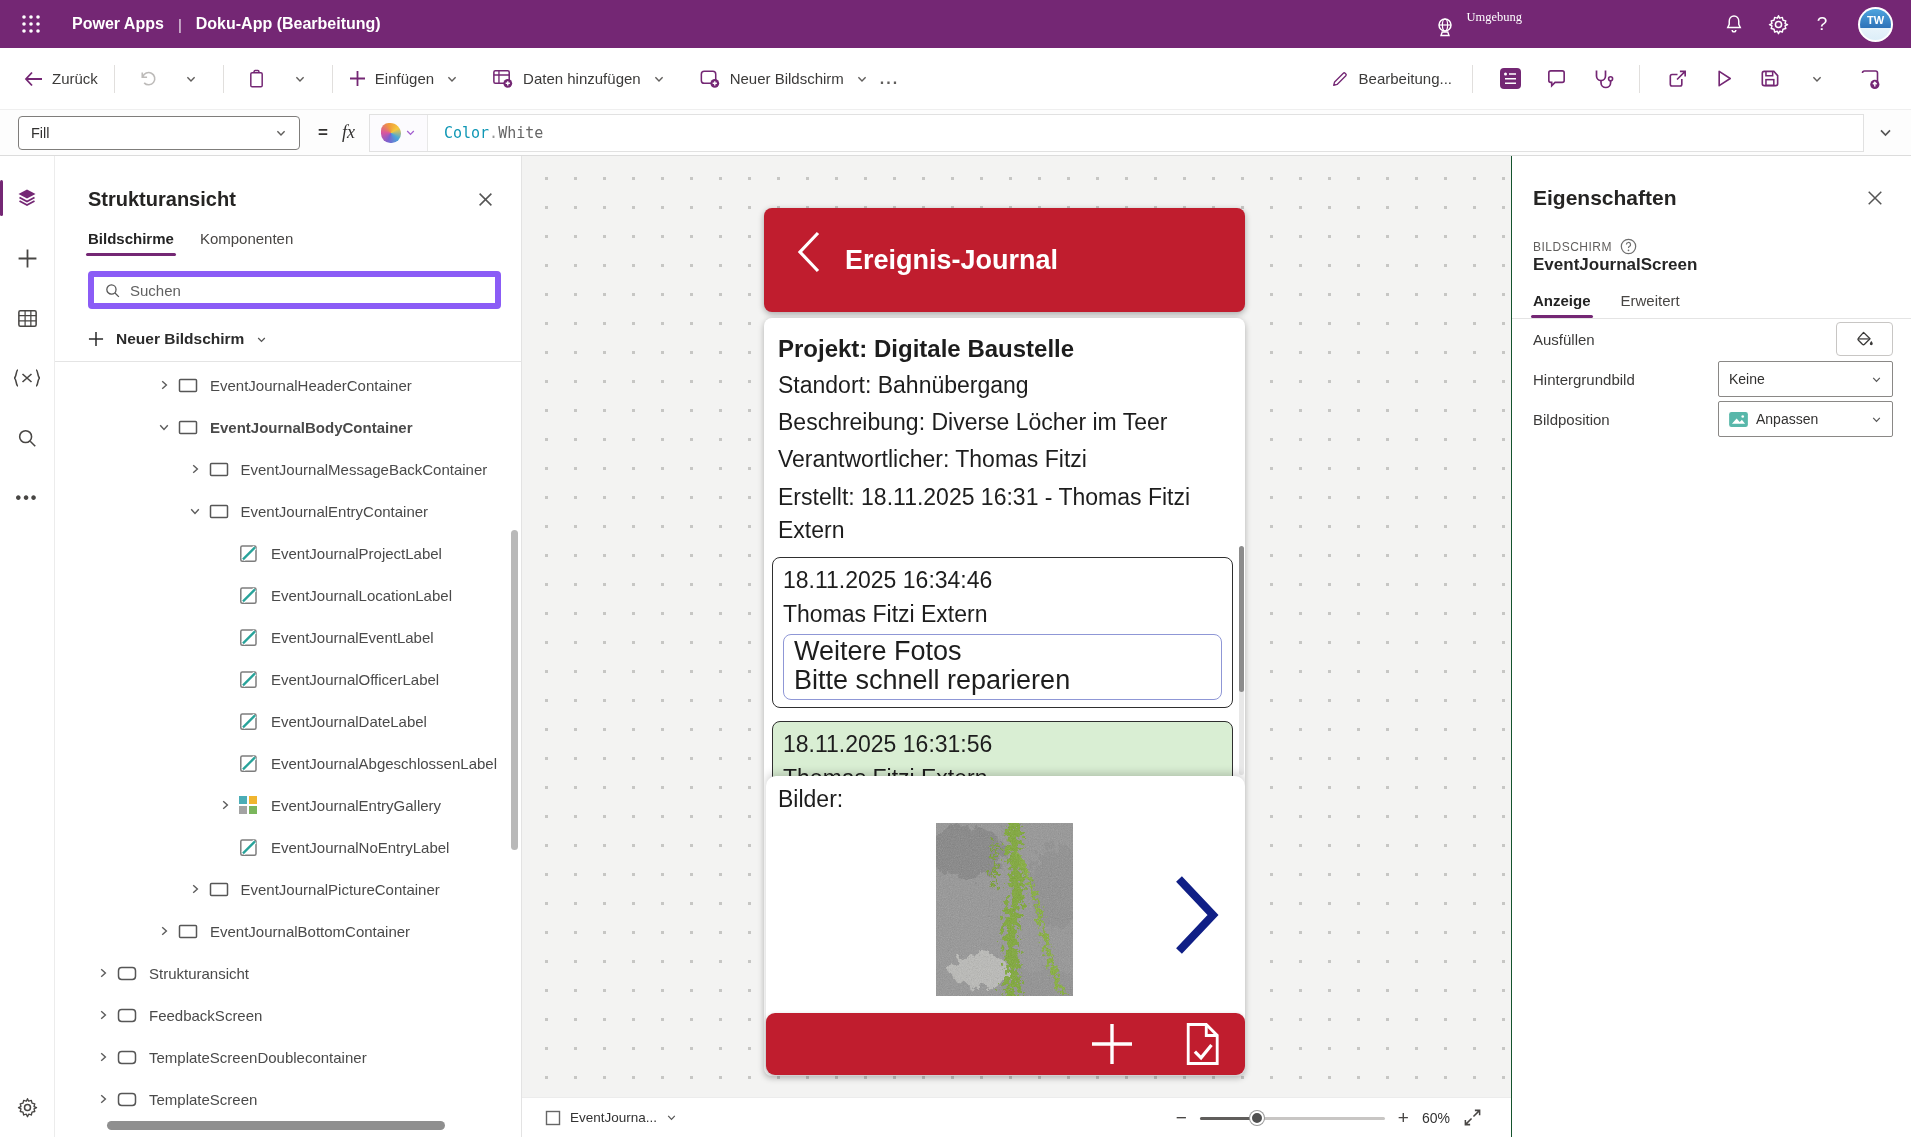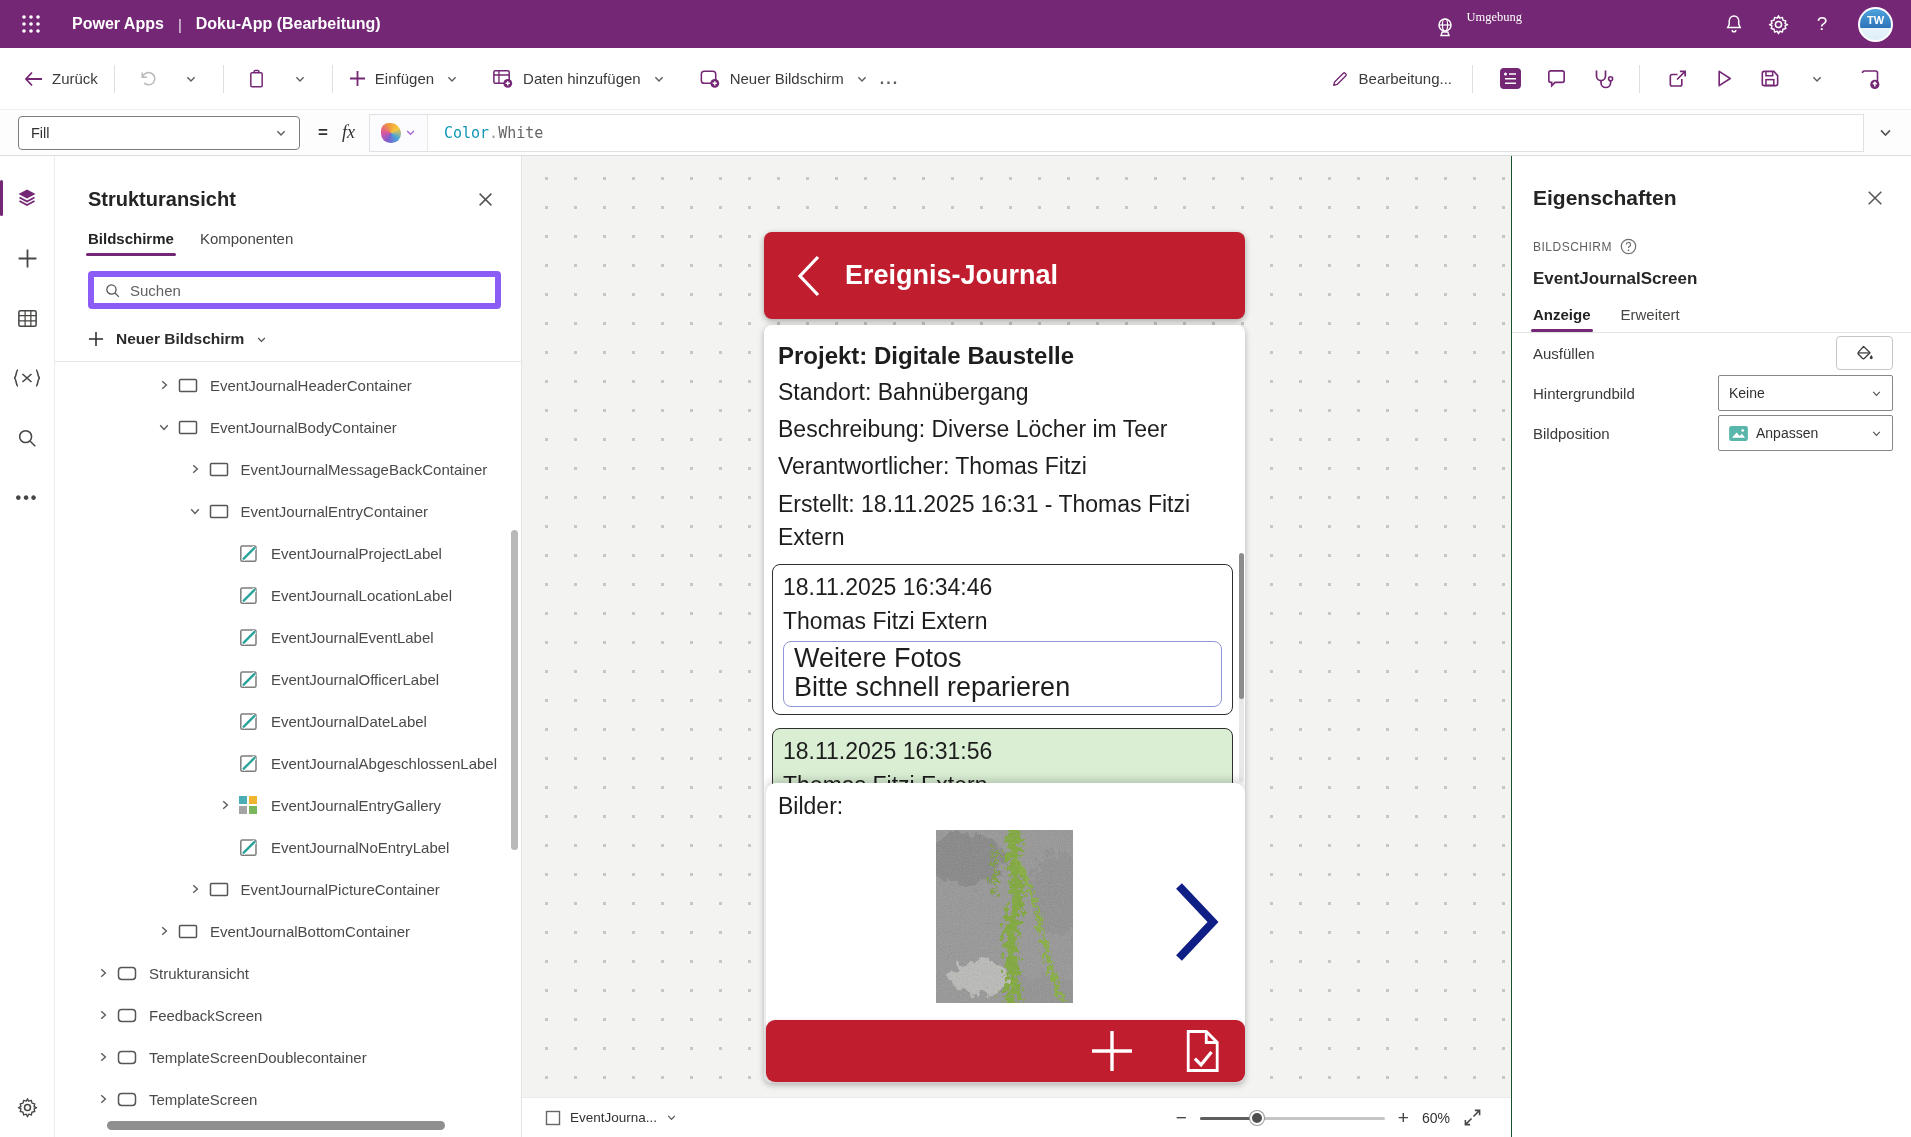--- a/index.html
+++ b/index.html
@@ -74,21 +74,21 @@
   .tree-icon { width:24px; height:20px; display:flex; align-items:center; justify-content:flex-start; flex:none; margin-left:2px; }
   .tree-label { font-size:15px; color:#4a4a4a; margin-left:8px; white-space:nowrap; }
   .vscroll { position:absolute; right:3px; top:374px; width:7px; height:320px; background:#b9b9b9; border-radius:4px; cursor:pointer; }
   .hscroll { position:absolute; left:52px; bottom:7px; width:338px; height:9px; background:#8f8f8f; border-radius:5px; cursor:pointer; }
 
   
   .canvas { flex:1; position:relative; background-color:#f3f3f2;
     background-image:radial-gradient(circle,#c6c6c4 1.6px,transparent 1.9px);
     background-size:29px 29px; background-position:10px 8px; overflow:hidden; }
   .app { position:absolute; left:242px; top:52px; width:481px; }
-  .app-header { height:87px; background:#c01d2e; border-radius:8px; box-shadow:0 2px 6px rgba(0,0,0,.32); display:flex; align-items:center; color:#fff; position:relative;margin-top:24px; }
+  .app-header { height:104px; background:#c01d2e; border-radius:8px; box-shadow:0 2px 6px rgba(0,0,0,.32); display:flex; align-items:center; color:#fff; position:relative; }
   .app-back { position:absolute; left:30px; top:22px; cursor:pointer; }
   .app-title { margin-left:81px; font-size:27px; font-weight:700; }
   .app-body { margin-top:6px; height:758px; background:#fff; border-radius:8px; box-shadow:0 2px 6px rgba(0,0,0,.28); position:relative; overflow:hidden; color:#1d1d1d; }
   .info { margin:12px 14px 0 14px; }
   .info-line { font-size:23px; line-height:37px; }
   .info-line.bold { font-weight:700; font-size:24px; }
   .info-line.wrap { line-height:33px; margin-top:3px; }
   .entries { margin:10px 12px 0 8px; }
   .entry { border:1.6px solid #2f2f2f; border-radius:8px; padding:5px 10px 7px 10px; background:#fff; }
   .entry.green { background:#d9eed3; margin-top:13px; height:142px; }
@@ -116,21 +116,21 @@
   .slider-thumb { position:absolute; top:0; left:calc(31% - 7px); width:14px; height:14px; border-radius:50%; background:#4f4f4f; border:2px solid #fff; box-shadow:0 0 0 1px #9a9a9a; }
   .zoom-pct { font-size:14px; color:#333; }
   .expand-btn { cursor:pointer; display:flex; }
 
   
   .properties { width:400px; background:#fff; border-left:1px solid #14532d; position:relative; flex:none; }
   .props-title-row { display:flex; align-items:center; justify-content:space-between; margin:30px 24px 0 21px; }
   .props-title { font-size:21px; font-weight:700; color:#252423; }
   .props-type-row { display:flex; align-items:center; gap:8px; margin:28px 0 0 21px; }
   .props-type { font-size:12px; letter-spacing:.5px; color:#605e5c; }
-  .props-name { margin:14px 0 0 21px; font-size:17px; font-weight:700; color:#262626; }
+  .props-name { margin:0 0 0 21px; font-size:17px; font-weight:700; color:#262626; }
   .props-tabs { display:flex; gap:30px; margin-top:17px; padding:0 21px; border-bottom:1px solid #e4e4e4; }
   .props-field { display:flex; align-items:center; justify-content:space-between; margin:0 18px 0 21px; height:40px; }
   .props-field:first-of-type { margin-top:13px; }
   .field-label { font-size:15px; color:#3b3a39; }
   .fill-btn { width:57px; height:34px; border:1px solid #c8c6c4; border-radius:4px; background:#fff; display:flex; align-items:center; justify-content:center; cursor:pointer; }
   .select { width:175px; height:36px; border:1px solid #8a8886; border-radius:2px; background:#fff; display:flex; align-items:center; padding:0 10px; gap:8px; font-size:14px; color:#323130; cursor:pointer; }
   .select .sel-chev { margin-left:auto; }
 </style>
 </head>
 <body>
@@ -423,21 +423,21 @@
                 <path d="M4.2 2.2 L8.4 6 L4.2 9.8" fill="none" stroke="#5c5c5c" stroke-width="1.4"></path>
               </svg>
             </span>
             <span class="tree-icon">
               <svg width="20" height="17" viewBox="0 0 20 17">
                 <rect x="1.5" y="2.5" width="17" height="12" rx="1" fill="none" stroke="#565656" stroke-width="1.5"></rect>
               </svg>
             </span>
             <span class="tree-label">EventJournalHeaderContainer</span>
           </div>
-          <div class="tree-row" style="padding-left: 97px;">
+          <div class="tree-row" style="padding-left: 97px; font-weight: bold;">
             <span class="tree-chevron">
               <svg width="12" height="12" viewBox="0 0 12 12">
                 <path d="M2.2 4.2 L6 8.4 L9.8 4.2" fill="none" stroke="#5c5c5c" stroke-width="1.4"></path>
               </svg>
             </span>
             <span class="tree-icon">
               <svg width="20" height="17" viewBox="0 0 20 17">
                 <rect x="1.5" y="2.5" width="17" height="12" rx="1" fill="none" stroke="#565656" stroke-width="1.5"></rect>
               </svg>
             </span>

